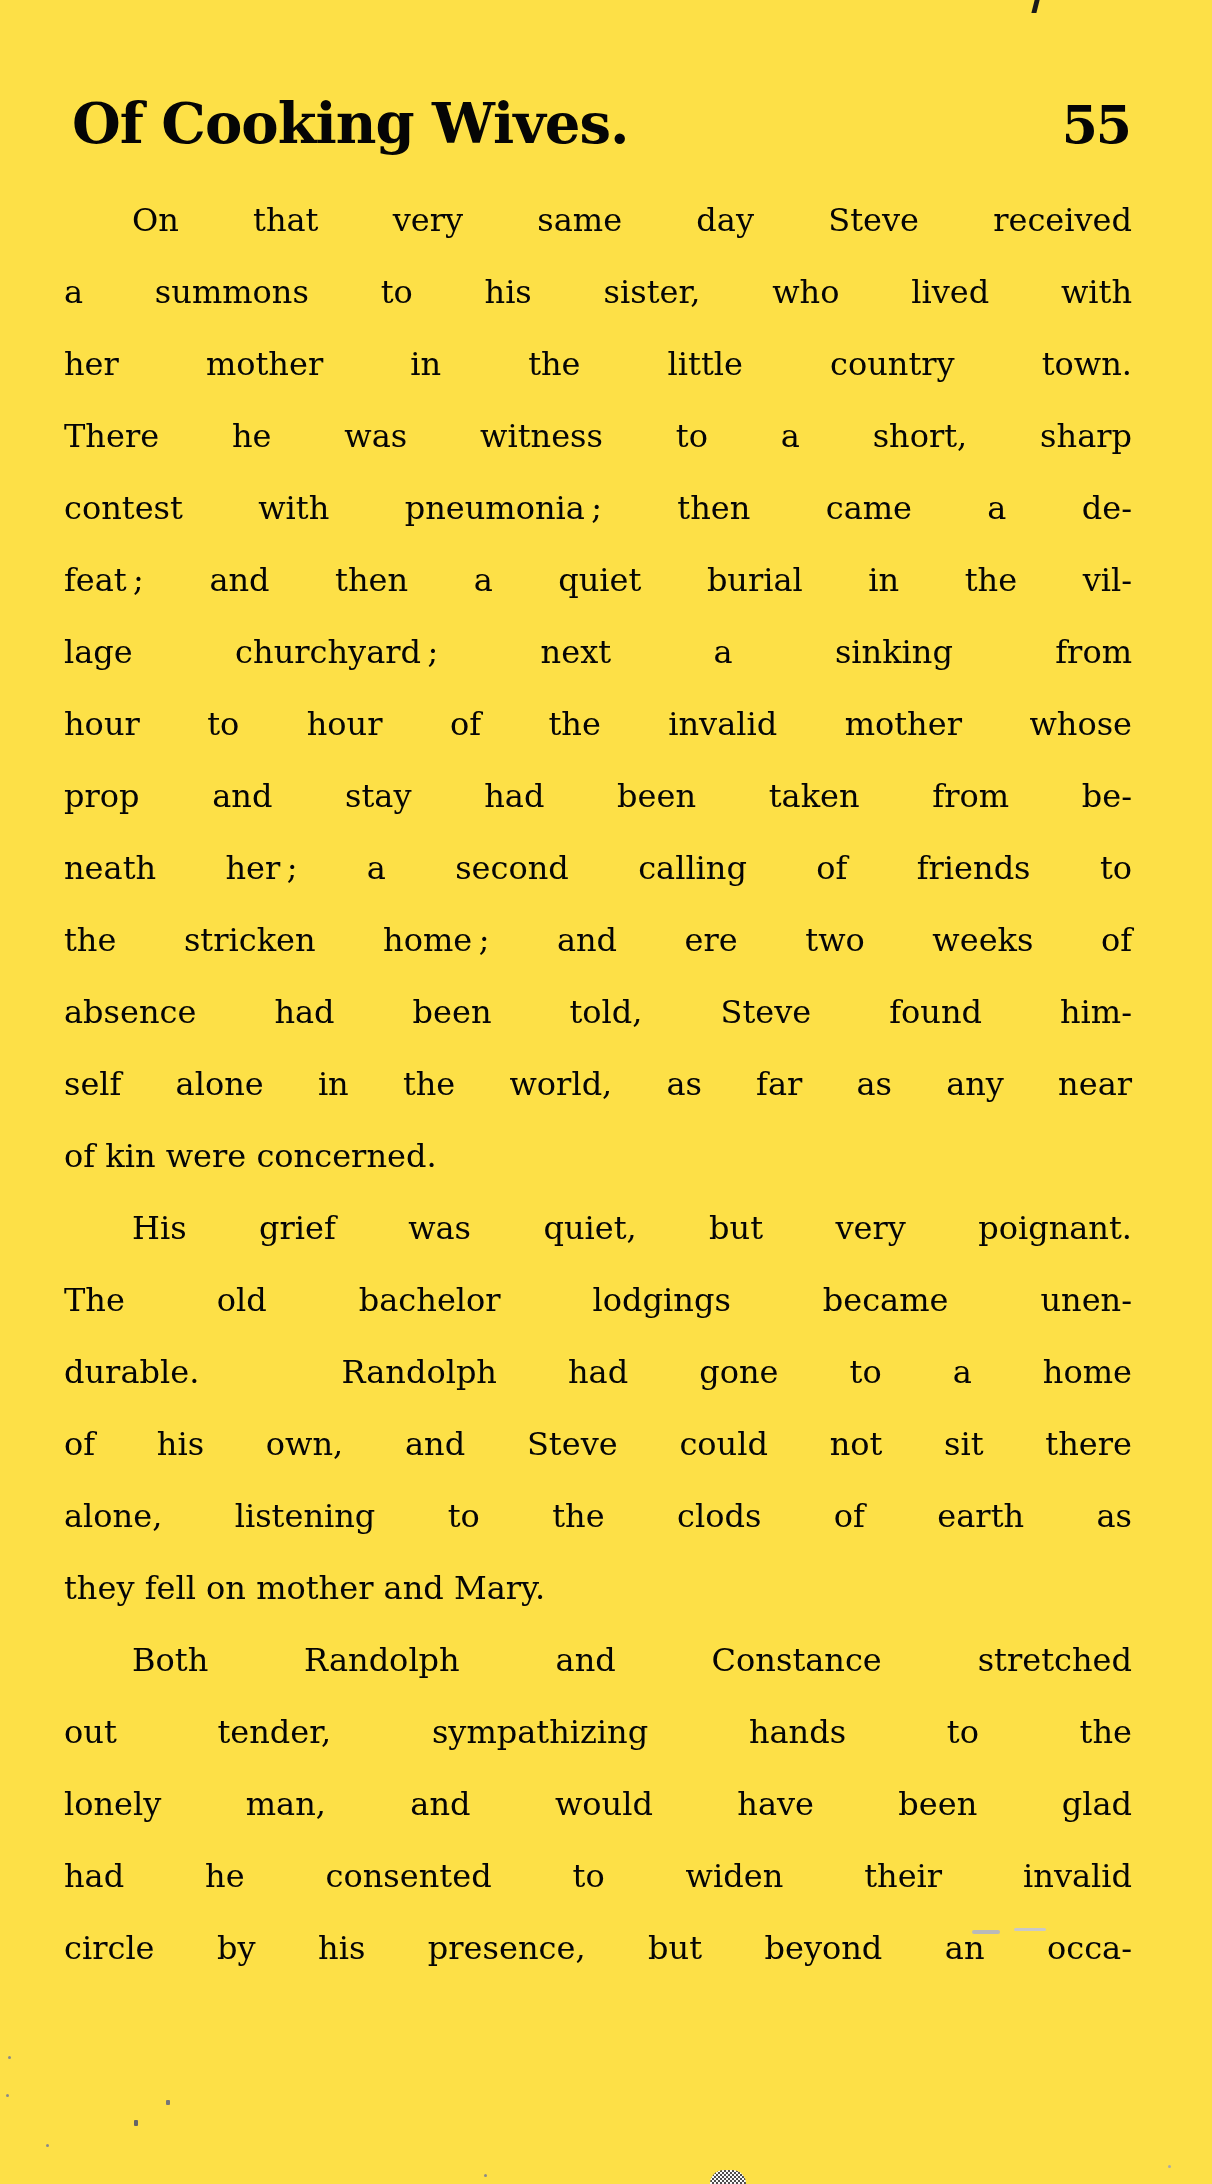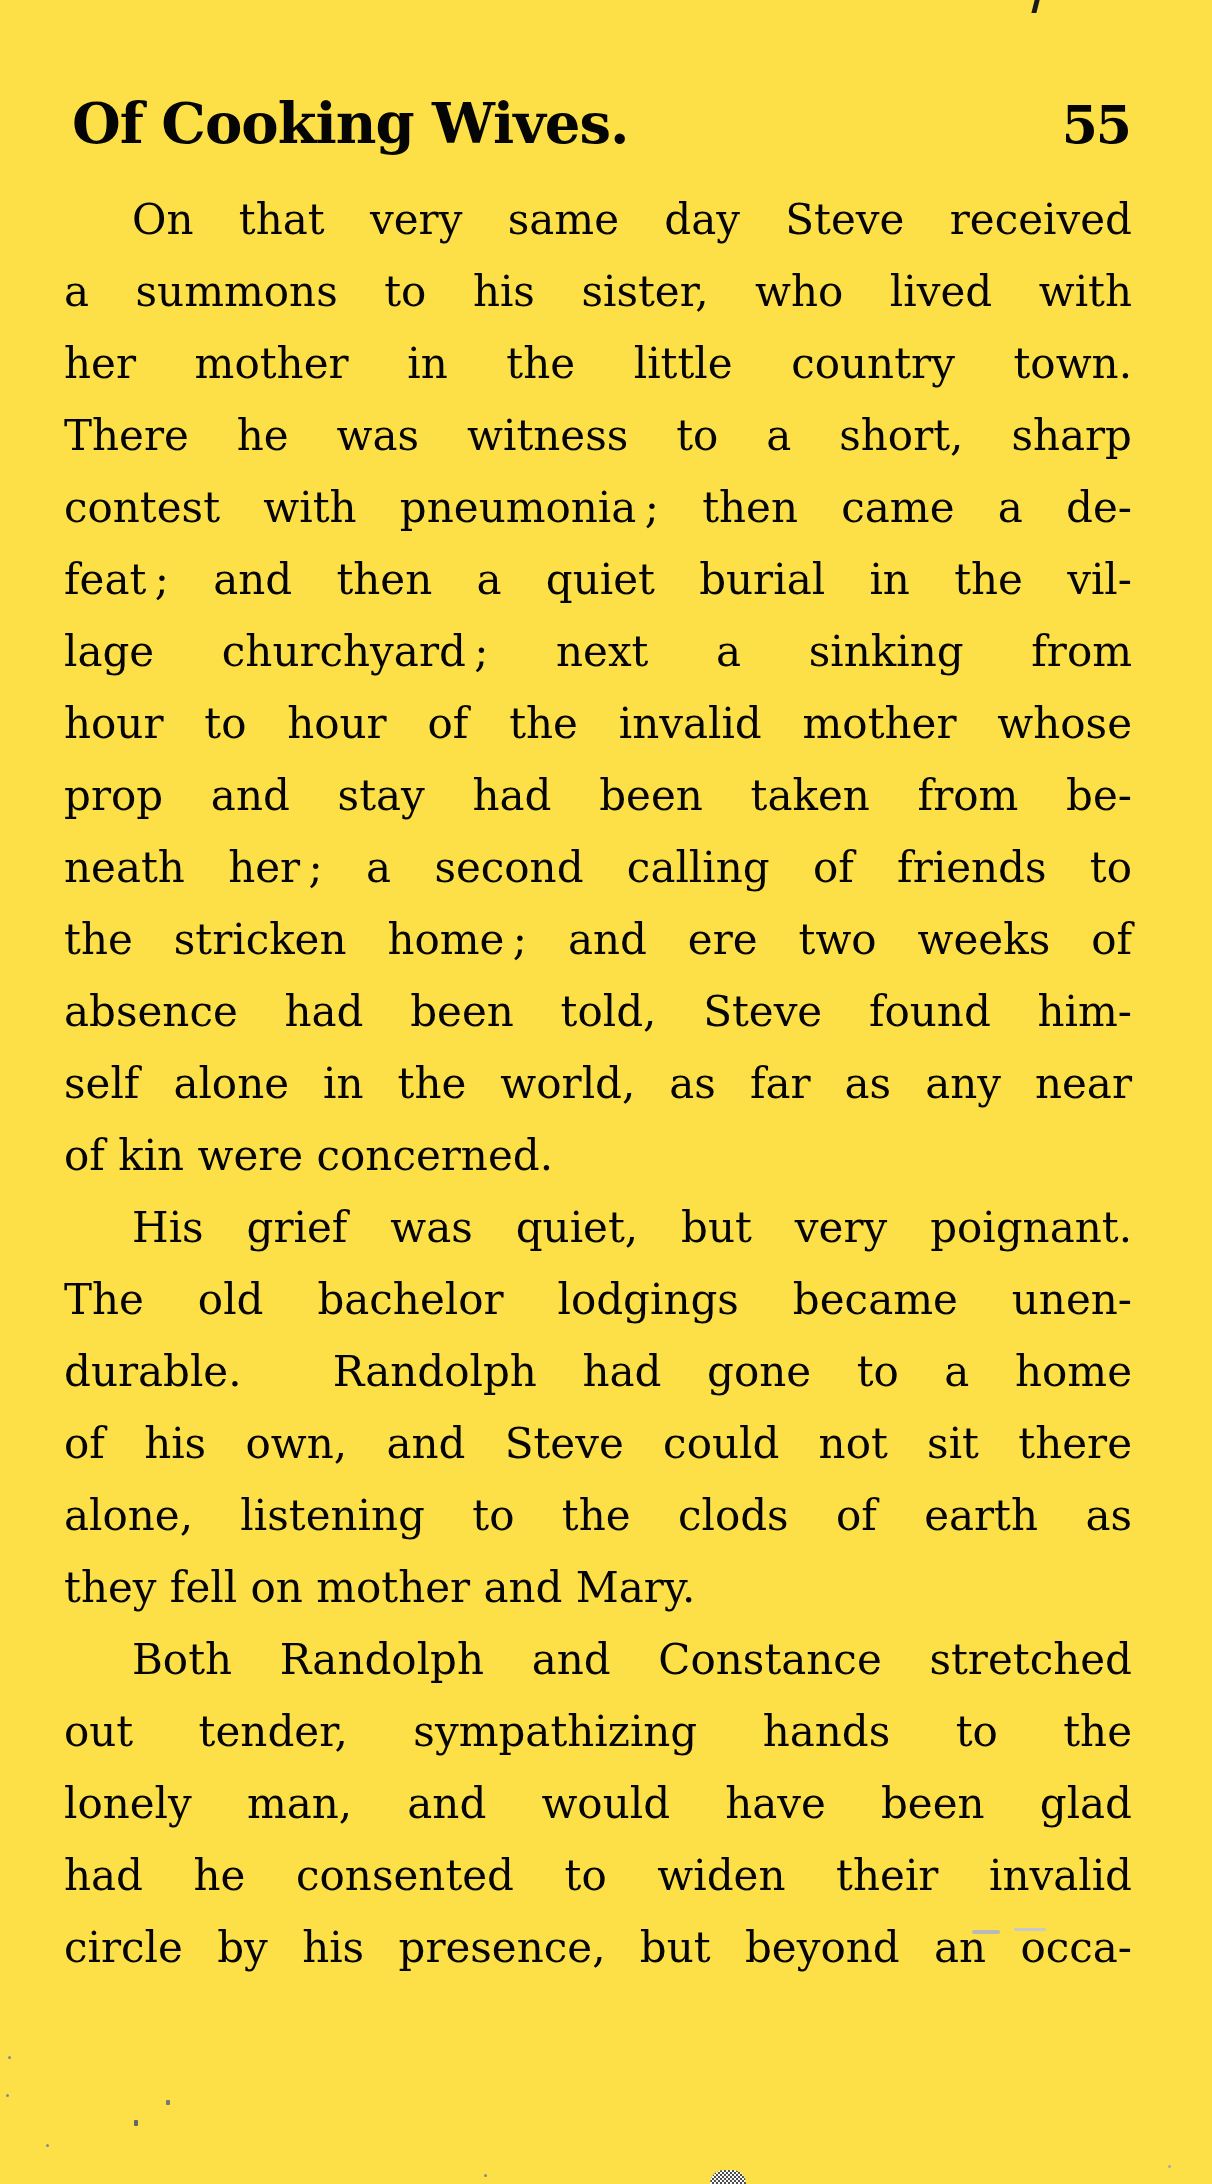--- a/index.html
+++ b/index.html
@@ -22,21 +22,21 @@
   }
   .running-title {
     font-size:56px; letter-spacing:-1px; white-space:nowrap;
   }
   .page-number {
     font-size:52px; letter-spacing:-2px;margin-top:24px;
   }
   
   .body-text {
     position:absolute; top:184px; left:64px; width:1068px;
-    font-size:42px; line-height:72px;
+    font-size:32px; line-height:72px;
     letter-spacing:0px;
   }
   .paragraph { margin:0; padding:0; }
   .line {
     height:72px;
     text-align:justify;
     text-align-last:justify;
     white-space:normal;
   }
   .line.indent { text-indent:68px; }

